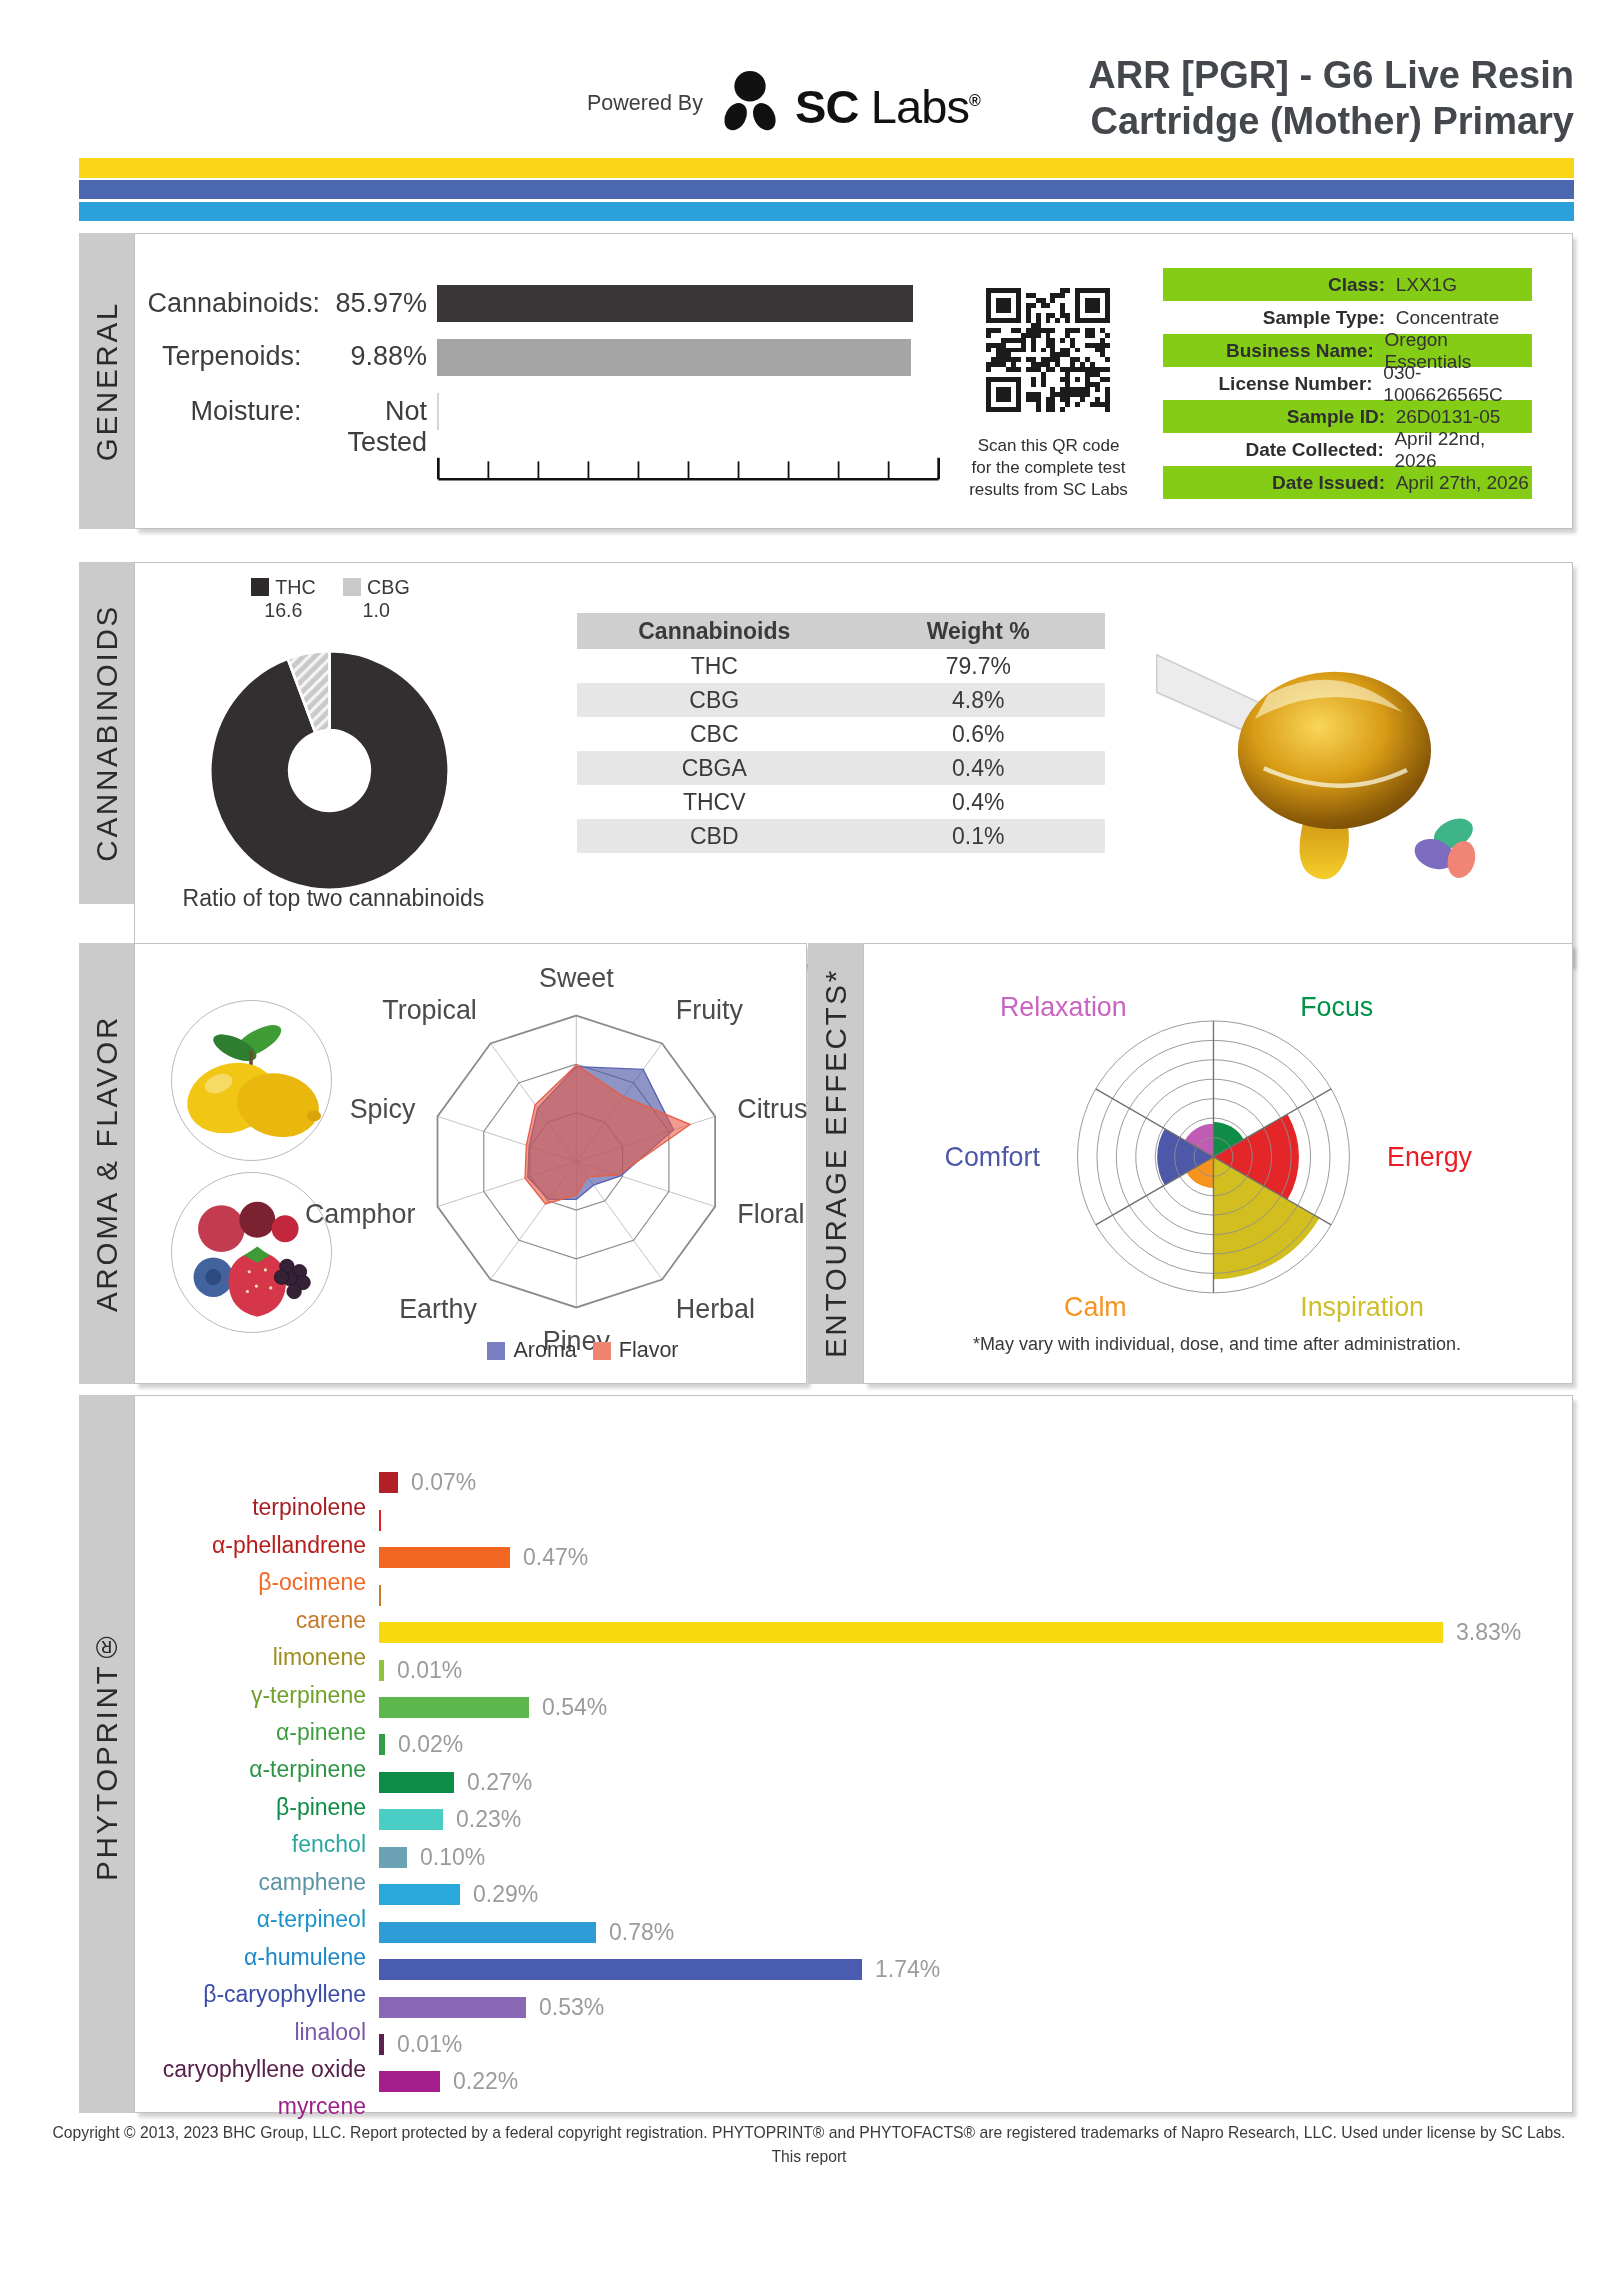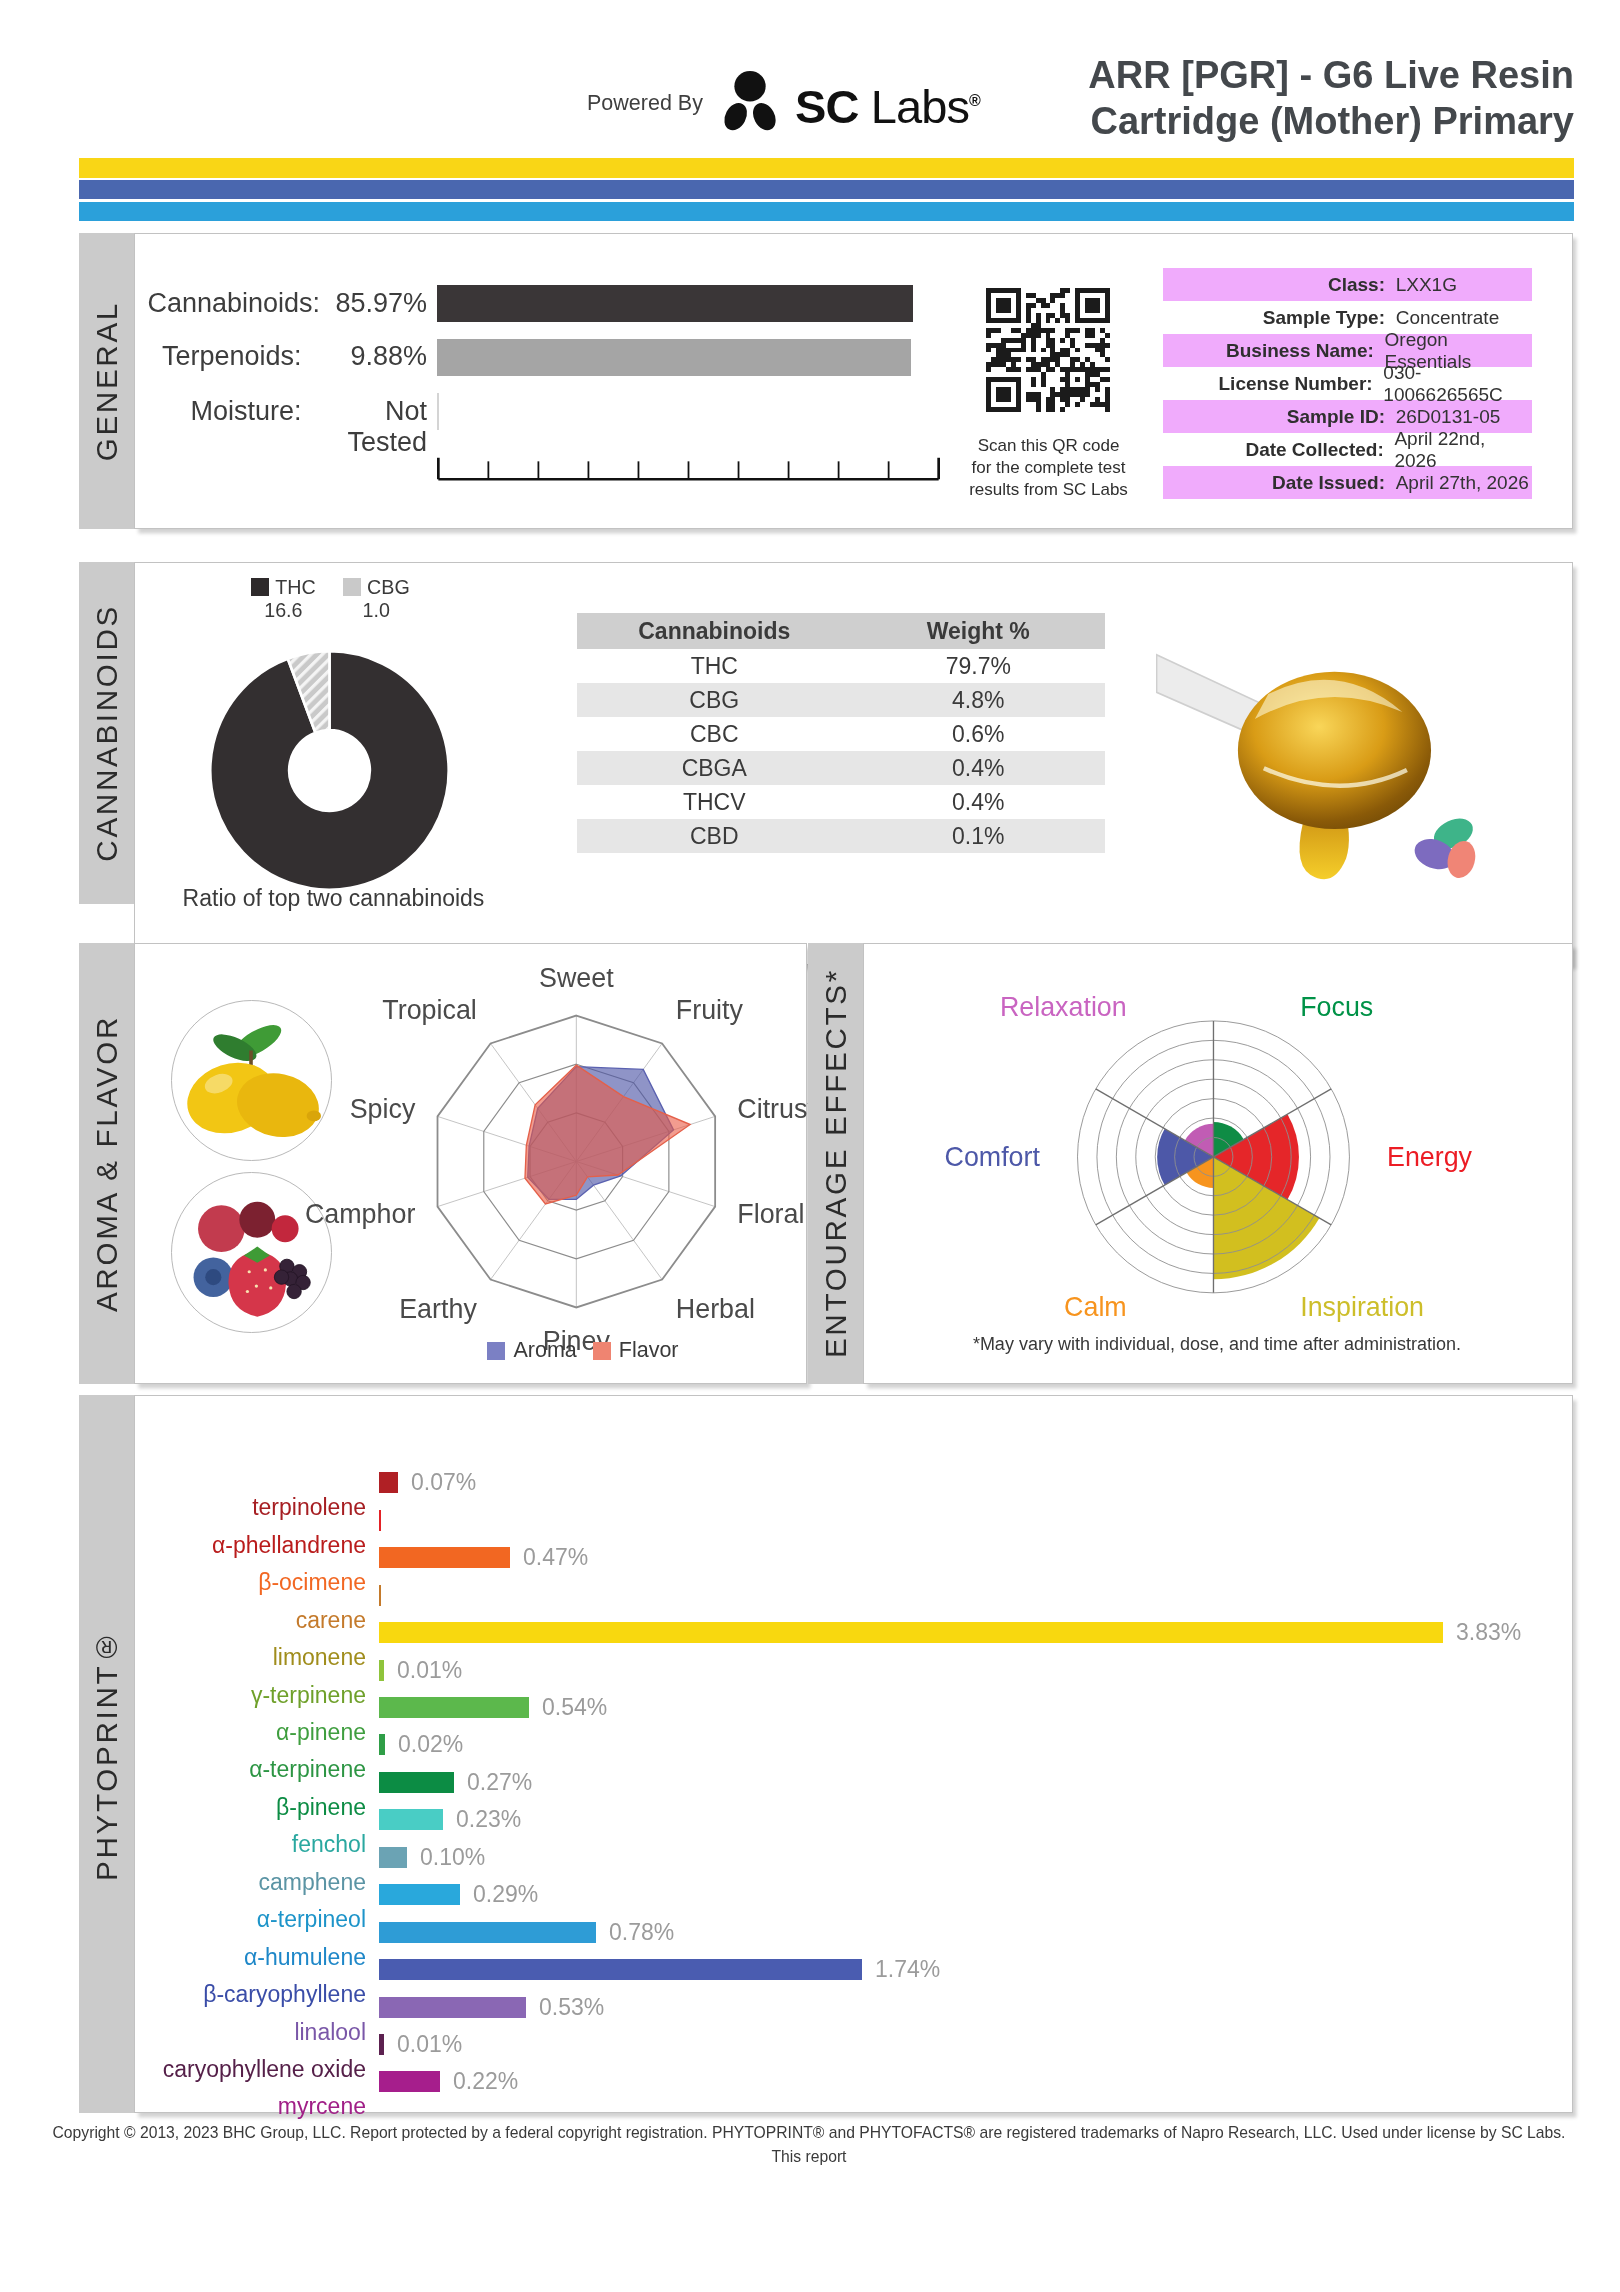--- a/index.html
+++ b/index.html
@@ -31,21 +31,21 @@
 
   
   .g-name{position:absolute;left:12.5px;width:154px;text-align:right;font-size:27px;color:#3d3d3d;}
   .g-val{position:absolute;left:176px;width:116px;text-align:right;font-size:27px;color:#3d3d3d;}
   .g-bar{position:absolute;left:302px;height:37px;}
   .g-axis{position:absolute;left:302px;top:159px;width:1.8px;height:37px;background:#d4d4d4;}
   .qr-cap{position:absolute;left:772px;top:201px;width:283px;text-align:center;
           font-size:17px;line-height:1.3;color:#2f2f2f;}
   .info-tbl{position:absolute;left:1028px;top:34px;width:369px;font-size:19px;}
   .info-row{display:flex;height:33px;align-items:center;}
-  .info-row.alt{background:#f0abfc;}
+  .info-row.alt{background:#84cc16;}
   .info-lab{width:222px;text-align:right;font-weight:bold;color:#2f2f2f;}
   .info-val{padding-left:10.7px;color:#333;}
 
   
   .c-legend{position:absolute;left:116px;top:12.5px;display:flex;gap:27px;}
   .c-leg-item{text-align:center;font-size:19.7px;color:#3a3a3a;}
   .c-leg-top{display:flex;align-items:center;gap:6.3px;}
   .c-leg-sq{width:18px;height:18px;display:inline-block;}
   .c-caption{position:absolute;left:33px;top:322px;width:331px;text-align:center;
              font-size:23px;color:#3b3b3b;}

